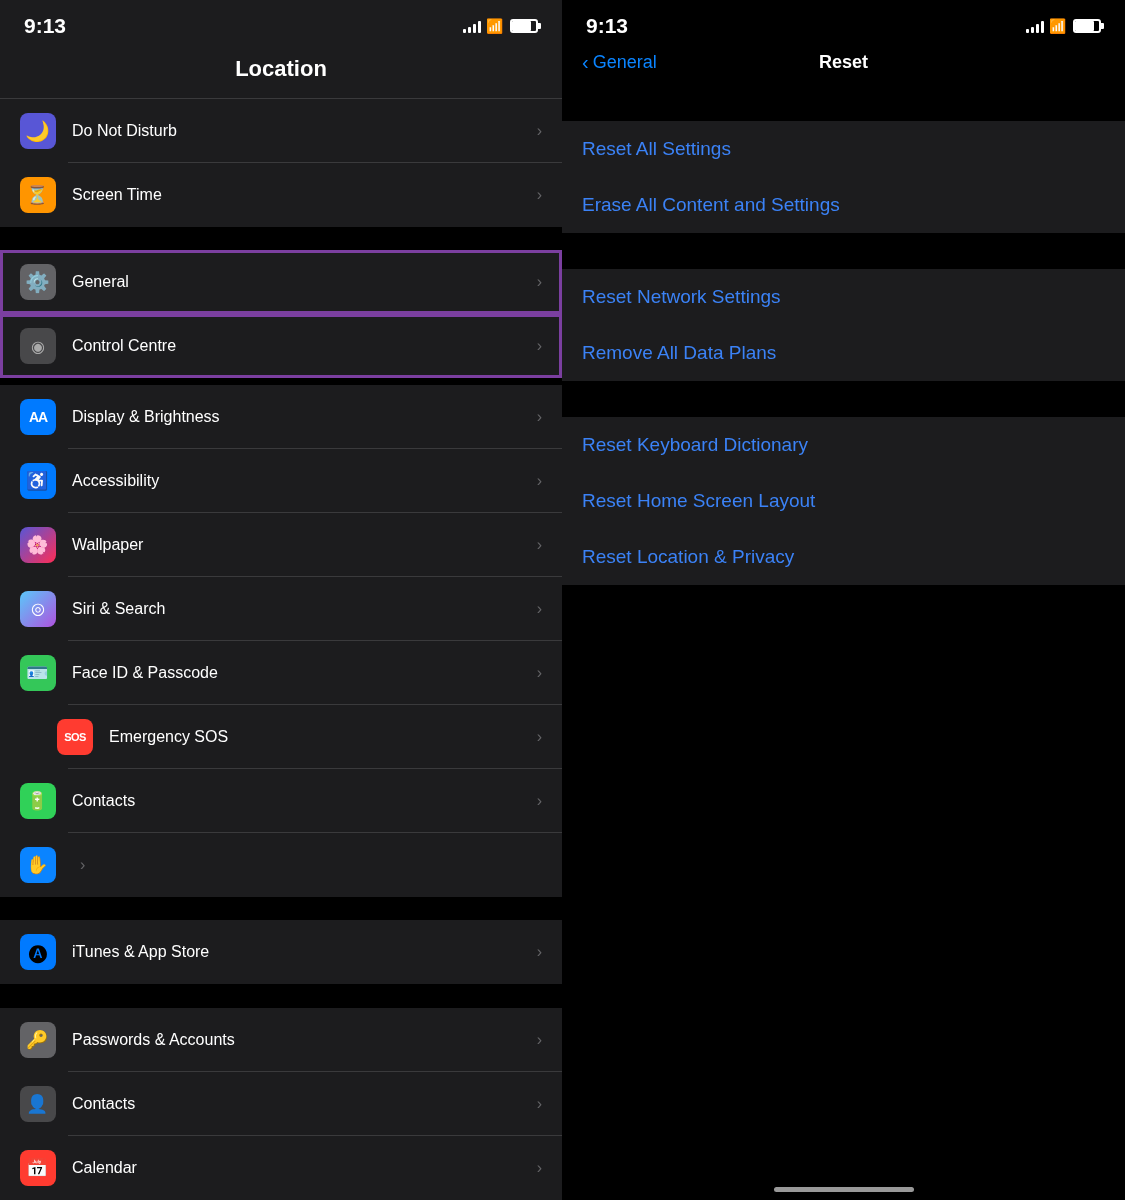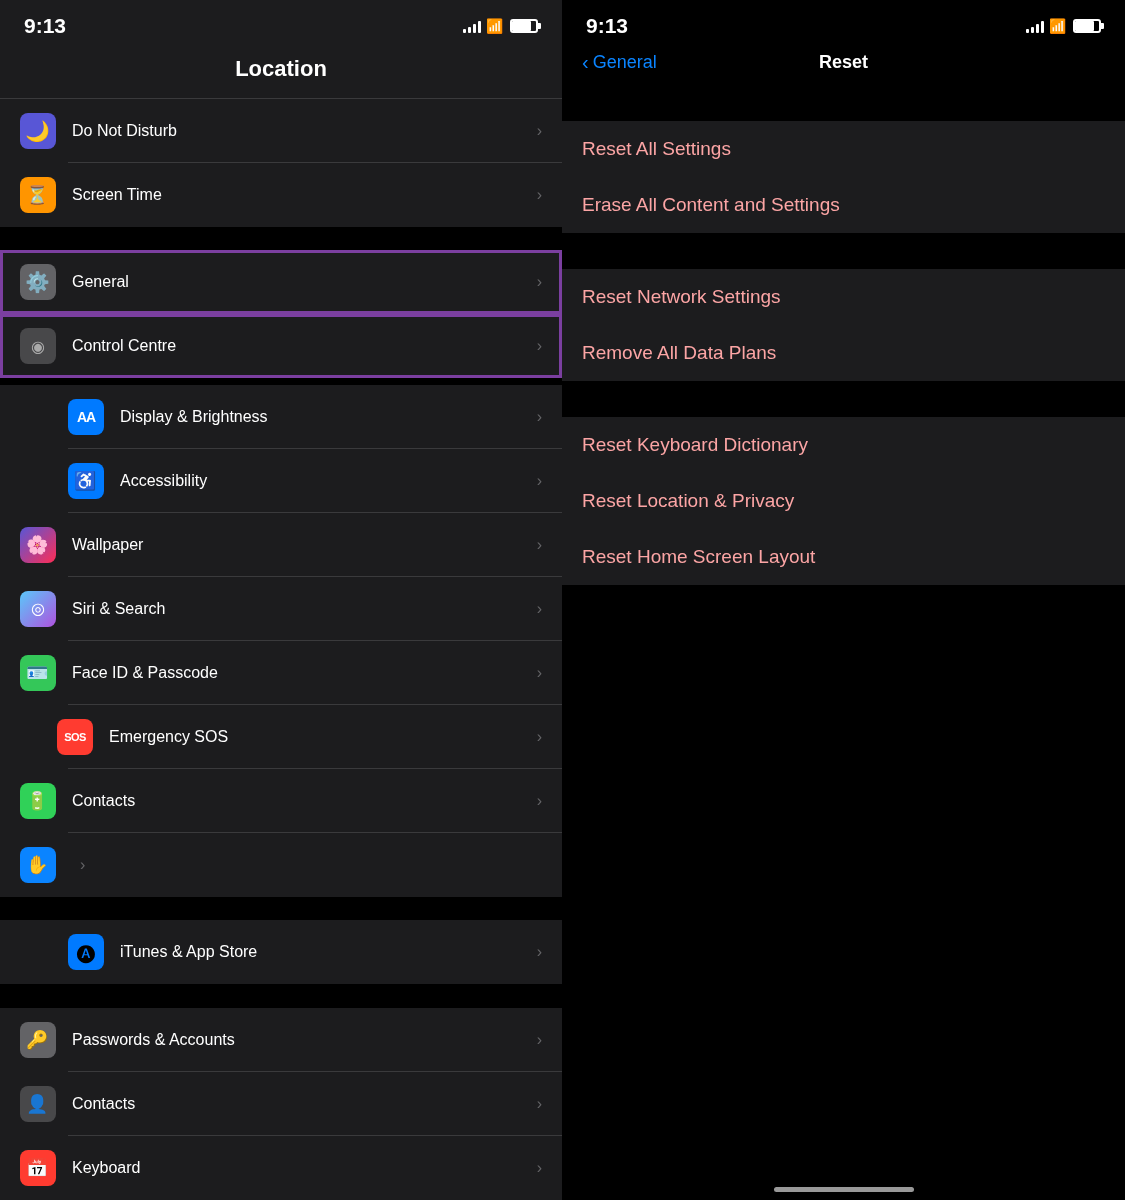--- a/index.html
+++ b/index.html
@@ -133,21 +133,21 @@
       align-items: center;
       justify-content: center;
       flex-shrink: 0;
       font-size: 20px;
     }
 
     .icon-purple { background: #5856d6; }
     .icon-orange { background: #ff9500; }
     .icon-gray { background: #636366; }
     .icon-dark-gray { background: #48484a; }
-    .icon-blue { background: #007aff; margin-left: 48px; }
+    .icon-blue { background: #007aff; }
     .icon-green-dark { background: #34c759; }
     .icon-green { background: #30d158; }
     .icon-red { background: #ff3b30; }
     .icon-blue-dark { background: #0a84ff; }
 
     .item-label {
       flex: 1;
       font-size: 16px;
       color: #fff;
       font-weight: 400;
@@ -222,21 +222,21 @@
       position: absolute;
       bottom: 0;
       left: 20px;
       right: 0;
       height: 0.5px;
       background: #3a3a3c;
     }
 
     .reset-label {
       font-size: 19px;
-      color: #fca5a5;
+      color: #3b82f6;
       font-weight: 400;
     }
 
     .right-section-gap {
       height: 36px;
       background: #000;
     }
 
     .home-indicator {
       position: absolute;
@@ -392,21 +392,21 @@
       <span class="item-label">Passwords &amp; Accounts</span>
       <span class="chevron">›</span>
     </div>
     <div class="settings-item">
       <div class="item-icon icon-dark-gray" style="font-size:18px;">👤</div>
       <span class="item-label">Contacts</span>
       <span class="chevron">›</span>
     </div>
     <div class="settings-item">
       <div class="item-icon icon-red" style="font-size:18px;">📅</div>
-      <span class="item-label">Keyboard</span>
+      <span class="item-label">Calendar</span>
       <span class="chevron">›</span>
     </div>
   </div>
 
 </div>
 
 <div class="right-panel">
 
   <div class="right-status-bar">
     <span class="status-time">9:13</span>
@@ -456,23 +456,23 @@
       </div>
     </div>
 
     <div class="right-section-gap"></div>
 
     <div class="reset-group">
       <div class="reset-item">
         <span class="reset-label">Reset Keyboard Dictionary</span>
       </div>
       <div class="reset-item">
+        <span class="reset-label">Reset Home Screen Layout</span>
+      </div>
+      <div class="reset-item">
         <span class="reset-label">Reset Location &amp; Privacy</span>
       </div>
-      <div class="reset-item">
-        <span class="reset-label">Reset Home Screen Layout</span>
-      </div>
     </div>
 
     <div class="home-indicator"></div>
   </div>
 
 </div>
 
 </body></html>

